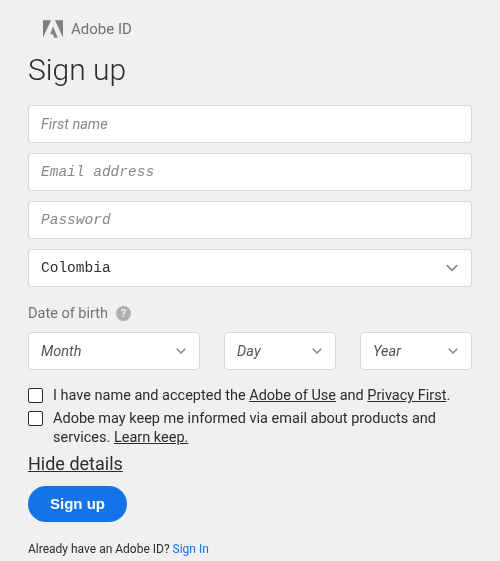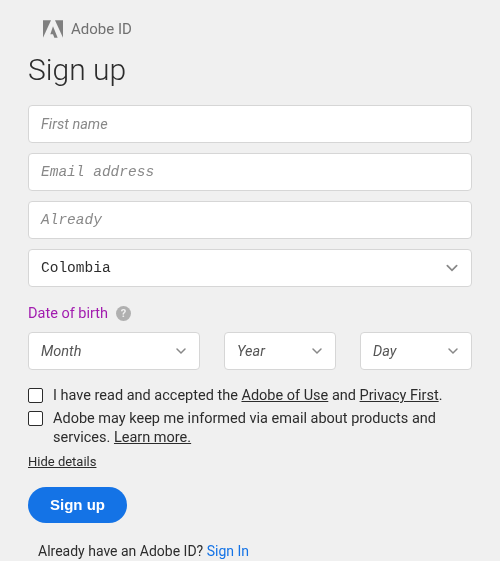--- a/index.html
+++ b/index.html
@@ -52,21 +52,21 @@
   .select.placeholder { font-style: italic; color: #555; }
   .chevron { color: #888; display:flex; align-items:center; }
   .full { margin-bottom: 10px; font-family: Liberation Mono, monospace; }
   .dob-label-row {
     display: flex;
     align-items: center;
     gap: 8px;
     margin-top: 18px;
     margin-bottom: 10px;
   }
-  .dob-label { font-size: 14.5px; color: #a21caf; }
+  .dob-label { font-size: 14.5px; color: #737373; }
   .help-icon {
     width: 15px; height: 15px; border-radius: 50%;
     background: #b0b0b0; color: #f0f0f0;
     display: flex; align-items: center; justify-content: center;
     font-size: 11px; font-weight: 700;
   }
   .dob-row { display: flex; gap: 24px; margin-bottom: 16px; }
   .dob-row .select:nth-child(1){ flex: 1.7; }
   .dob-row .select:nth-child(2){ flex: 1; }
   .dob-row .select:nth-child(3){ flex: 1; }
@@ -84,38 +84,38 @@
     border-radius: 2px;
     flex-shrink: 0;
     margin-top: 2px;
     background: #fff;
   }
   .link { text-decoration: underline; color: #2c2c2c; cursor: pointer; }
   .hide-details {
     display: inline-block;
     text-decoration: underline;
     color: #2c2c2c;
-    font-size: 13px;
+    font-size: 18px;
     margin-top: 2px;
-    margin-bottom: 18px;
+    margin-bottom: 12px;
     text-align: right;
   }
   .primary-btn {
     background: #1473e6;
     color: #fff;
     border: none;
     border-radius: 20px;
     height: 36px;
     padding: 0 22px;
     font-size: 15px;
     font-weight: 600;
     cursor: pointer;
     margin-bottom: 20px;
   }
-  .footer-line { font-size: 14px; color: #2c2c2c; margin-left: 10px; }
+  .footer-line { font-size: 12px; color: #2c2c2c; }
   .footer-line .signin { color: #1473e6; cursor: pointer; }
 </style>
 </head>
 <body>
 
 
 
 <div class="header">
   <span>
     <svg width="20" height="18" viewBox="0 0 30 26">
@@ -133,21 +133,21 @@
   <div class="input">
     <span>First name</span>
   </div>
 </div>
 
 <div class="input full">
   <span>Email address</span>
 </div>
 
 <div class="input full">
-  <span>Already</span>
+  <span>Password</span>
 </div>
 
 <div class="select full">
   <span>Colombia</span>
   <span class="chevron">
     <svg width="14" height="14" viewBox="0 0 12 12">
         <path d="M2 4 L6 8 L10 4" stroke="#888" stroke-width="1.5" fill="none" stroke-linecap="round"></path>
       </svg>
   </span>
 </div>
@@ -160,48 +160,48 @@
 <div class="dob-row">
   <div class="select placeholder">
     <span>Month</span>
     <span class="chevron">
       <svg width="12" height="12" viewBox="0 0 12 12">
           <path d="M2 4 L6 8 L10 4" stroke="#888" stroke-width="1.5" fill="none" stroke-linecap="round"></path>
         </svg>
     </span>
   </div>
   <div class="select placeholder">
+    <span>Day</span>
+    <span class="chevron">
+      <svg width="12" height="12" viewBox="0 0 12 12">
+          <path d="M2 4 L6 8 L10 4" stroke="#888" stroke-width="1.5" fill="none" stroke-linecap="round"></path>
+        </svg>
+    </span>
+  </div>
+  <div class="select placeholder">
     <span>Year</span>
     <span class="chevron">
       <svg width="12" height="12" viewBox="0 0 12 12">
           <path d="M2 4 L6 8 L10 4" stroke="#888" stroke-width="1.5" fill="none" stroke-linecap="round"></path>
         </svg>
     </span>
   </div>
-  <div class="select placeholder">
-    <span>Day</span>
-    <span class="chevron">
-      <svg width="12" height="12" viewBox="0 0 12 12">
-          <path d="M2 4 L6 8 L10 4" stroke="#888" stroke-width="1.5" fill="none" stroke-linecap="round"></path>
-        </svg>
-    </span>
-  </div>
 </div>
 
 <div class="check-row">
   <div class="checkbox"></div>
   <div>
-    <span>I have read and accepted the </span><span class="link">Adobe of Use</span><span> and </span><span class="link">Privacy First</span><span>.</span>
+    <span>I have name and accepted the </span><span class="link">Adobe of Use</span><span> and </span><span class="link">Privacy First</span><span>.</span>
   </div>
 </div>
 
 <div class="check-row">
   <div class="checkbox"></div>
   <div>
-    <span>Adobe may keep me informed via email about products and services. </span><span class="link">Learn more.</span>
+    <span>Adobe may keep me informed via email about products and services. </span><span class="link">Learn keep.</span>
   </div>
 </div>
 
 <span class="hide-details">Hide details</span>
 
 <div>
   <button class="primary-btn">Sign up</button>
 </div>
 
 <div class="footer-line">

